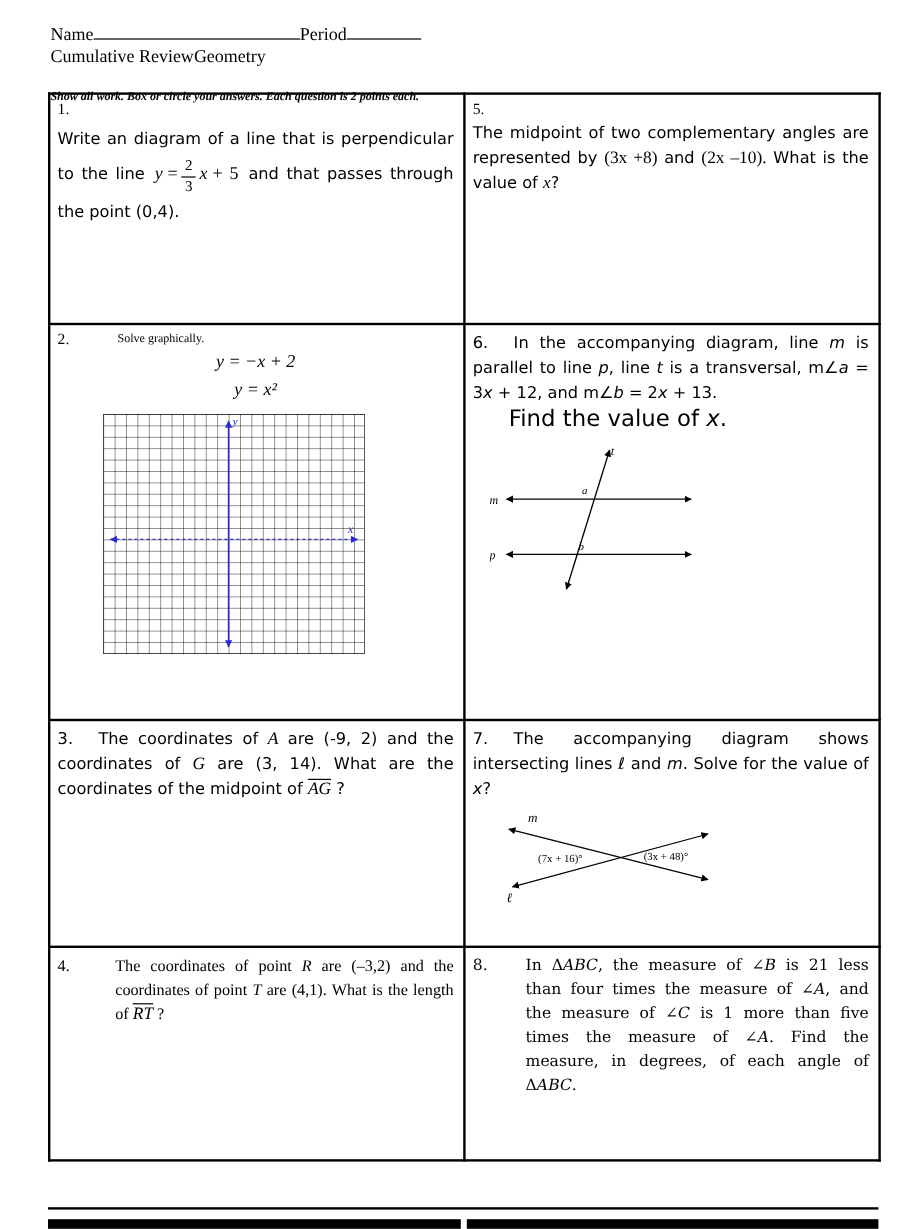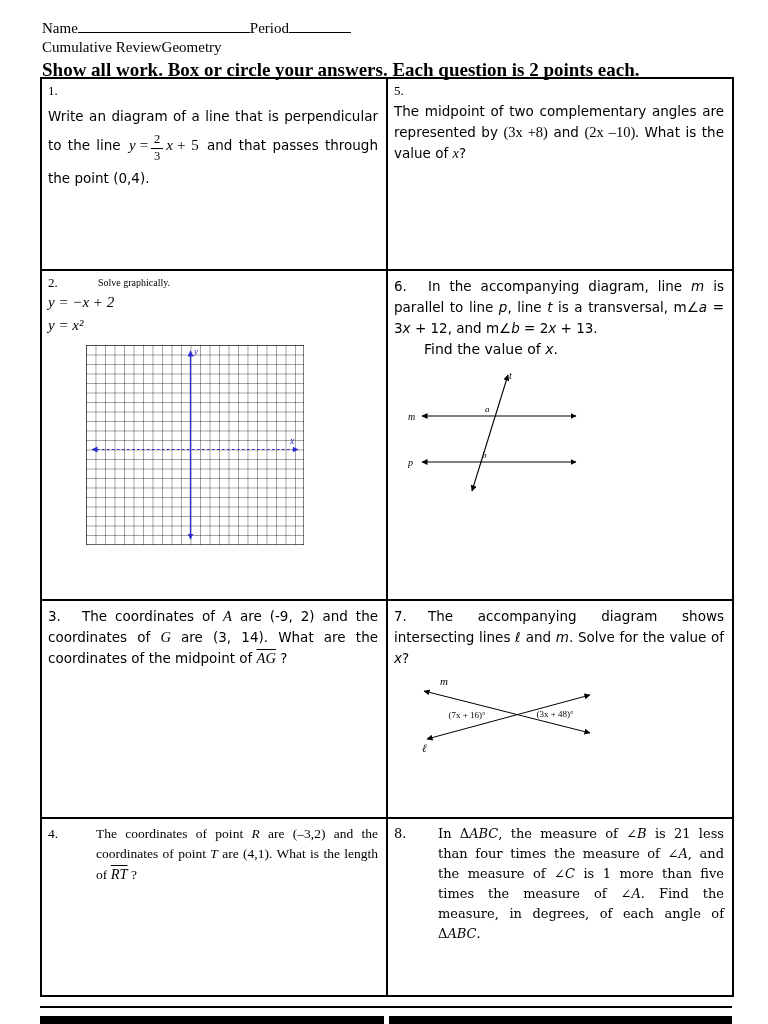--- a/index.html
+++ b/index.html
@@ -12,28 +12,28 @@
   }
   .page { position:absolute; inset:0; }
 
   
   .header { position:absolute; left:42px; top:19px; width:690px; }
   .hrow { display:flex; font-size:15px; line-height:19px; }
   .hright { width:192px; }
   .uline { display:inline-block; border-bottom:1px solid #000; height:14px; }
   .w-name { width:172px; }
   .w-period { width:62px; }
-  .instructions { font-weight:bold; font-size:19px; margin-top:2px; }
+  .instructions { font-weight:bold; font-style:italic; font-size:10px; margin-top:17px; }
 
   
   .qtable { position:absolute; left:40px; top:77px; width:692px; border-collapse:collapse; table-layout:fixed; }
   .qtable td { border:2px solid #000; vertical-align:top; padding:3px 8px 3px 6px; width:346px; overflow:hidden; }
   tr.r1 td { height:192px; }
   tr.r2 td { height:330px; }
-  tr.r3 td { height:218px; }
+  tr.r3 td { height:189px; }
   tr.r4 td { height:178px; }
 
   .serif { font-family:"Liberation Serif", serif; }
   .sans  { font-family:"DejaVu Sans", sans-serif; }
   .just  { text-align:justify; }
 
   .qnum-line { font-size:13px; line-height:17px; font-family:"Liberation Serif", serif; }
   .qn  { display:inline-block; width:34px; }
   .qn2 { display:inline-block; width:50px; }
 
@@ -48,25 +48,25 @@
   .ovl   { font-family:"Liberation Serif", serif; font-style:italic; font-size:14.5px; text-decoration:overline; }
 
   .frac { display:inline-block; text-align:center; font-family:"Liberation Serif", serif;
           font-size:12.5px; line-height:1.1; vertical-align:-10px; margin:0 1px; }
   .fnum { display:block; border-bottom:1px solid #000; padding:0 3px 1px; }
   .fden { display:block; padding-top:1px; }
 
   
   .q2-head { display:flex; font-size:13px; line-height:17px; }
   .q2-title { font-size:10px; }
-  .eq { font-family:"Liberation Serif", serif; font-style:italic; font-size:15px; line-height:23px; }
+  .eq { text-align:center; font-family:"Liberation Serif", serif; font-style:italic; font-size:15px; line-height:23px; }
   .graph-wrap { margin:8px 0 0 38px; }
 
   
-  .q6-find { font-size:14px; line-height:21px; margin:0 0 0 30px; }
+  .q6-find { font-size:19px; line-height:21px; margin:0 0 0 30px; }
   .q6-svg { margin:8px 0 0 14px; }
 
   
   .q7-svg { margin:6px 0 0 16px; }
 
   
   .hangrow { display:flex; font-size:13.5px; line-height:20px; margin-top:2px; }
   .hangrow .num { width:48px; flex:none; }
   .hangrow .body { flex:1; text-align:justify; }
   .q8row { font-family:"DejaVu Serif", serif; font-size:13px; }

